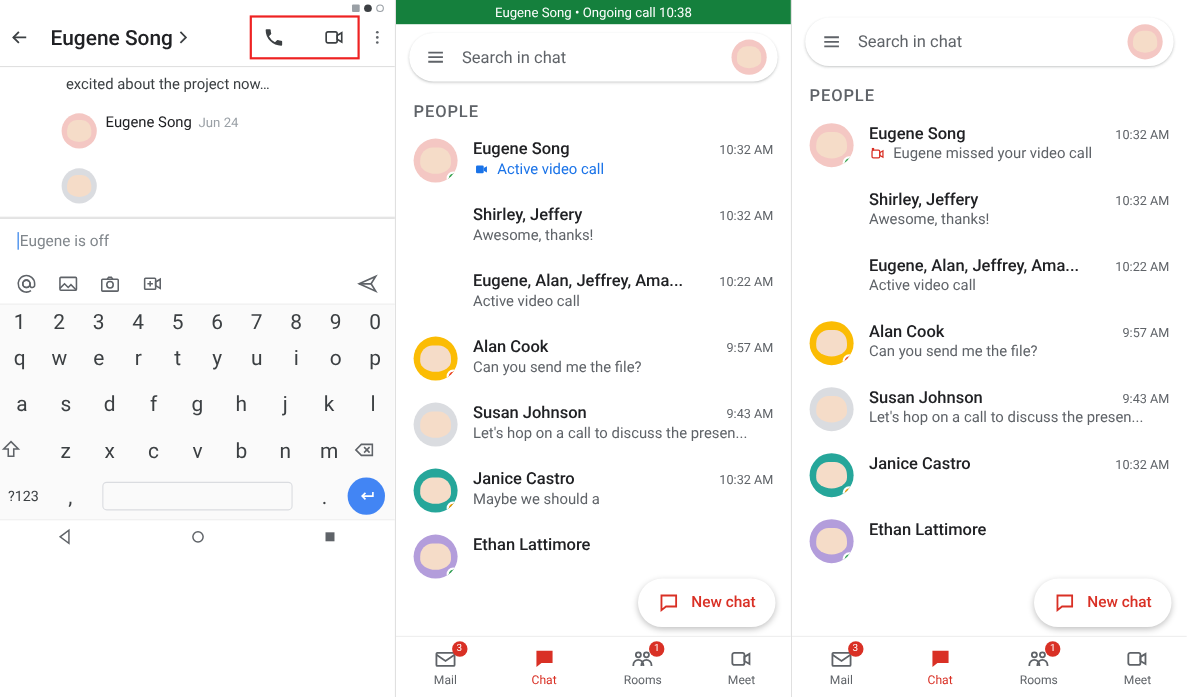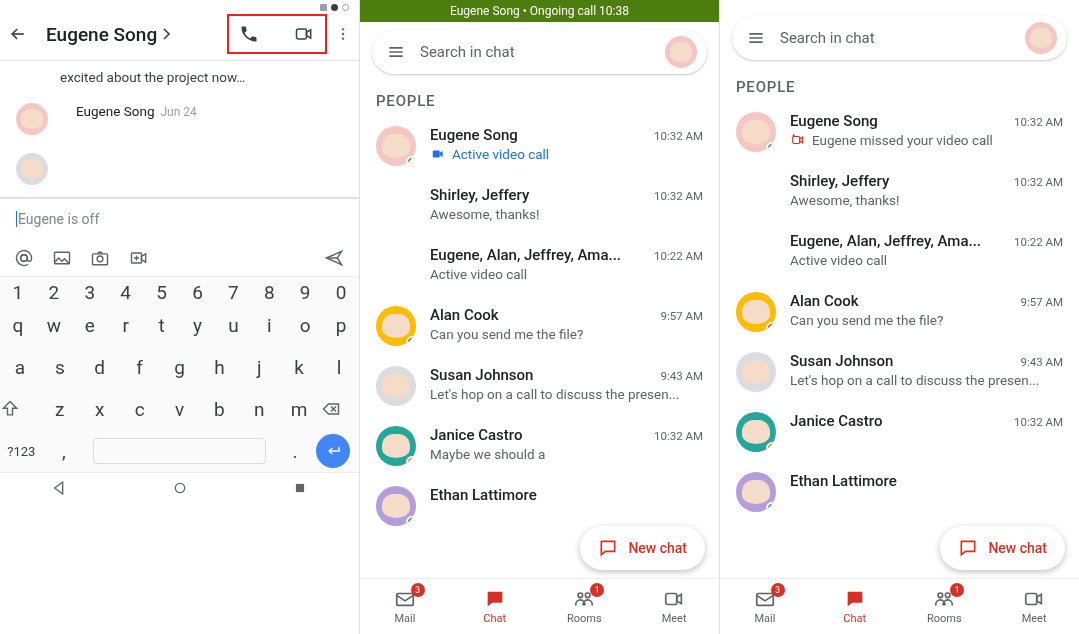--- a/index.html
+++ b/index.html
@@ -28,41 +28,41 @@
   
   .a-head{height:52px; display:flex; align-items:center; padding:0 8px; gap:14px;}
   .a-head .back{width:24px;text-align:center;}
   .a-head .title{font-size:19px; font-weight:500;}
   .a-head .caret-r{font-size:12px;color:#3c4043;}
   .a-actions{margin-left:auto;display:flex;align-items:center;}
   .red-box{border:2px solid #e22; padding:8px 10px; display:flex; gap:34px;}
   .a-head .dots{margin-left:8px;cursor:pointer;}
   .a-divider{height:1px;background:#e0e0e0;}
   .a-msg-cut{font-size:13.5px;color:#3c4043;padding:8px 16px 12px 60px;}
-  .a-msg{display:flex;gap:28px;padding:6px 16px 12px 16px;}
+  .a-msg{display:flex;gap:8px;padding:6px 16px 12px 16px;margin-left:40px;}
   .a-msg .avatar{width:32px;height:32px;}
   .a-msg .body{flex:1;font-size:13.5px;}
   .a-msg .who{font-size:13.5px;}
   .a-msg .when{font-size:12px;color:#9aa0a6;margin-left:6px;}
   .a-input-wrap{border-top:1px solid #e0e0e0;padding:10px 16px;}
   .a-history{font-size:14px;color:#80868b;}
   .a-history::before{content:"";display:inline-block;width:0;height:16px;border-left:1.5px solid #1a73e8;margin-right:1px;vertical-align:-3px;}
   .a-toolbar{display:flex;align-items:center;gap:18px;padding:10px 14px 8px 14px;color:#5f6368;}
   .a-toolbar .send{margin-left:auto;}
   .kb{background:#fafafa;border-top:1px solid #eee;padding:4px 0 0;}
   .kb-row{display:flex;justify-content:space-around;align-items:center;min-height:42px;}
   .kb-row.nums{min-height:20px;}
   .kb-num{font-size:10px;color:#9aa0a6;}
   .kb-key{font-size:19px;color:#3c4043;text-align:center;flex:1;cursor:pointer;}
   .kb .blue{width:34px;height:34px;border-radius:50%;background:#4285f4;color:#fff;display:flex;align-items:center;justify-content:center;}
   .kb .space{flex:4;height:26px;border:1px solid #dadce0;border-radius:4px;margin:0 8px;}
   .navbar{height:30px;display:flex;justify-content:space-around;align-items:center;color:#5f6368;border-top:1px solid #eee;}
 
   
-  .topbar{height:22px;background:#4d7c0f;color:#fff;font-size:12px;display:flex;align-items:center;justify-content:center;}
+  .topbar{height:22px;background:#15803d;color:#fff;font-size:12px;display:flex;align-items:center;justify-content:center;}
   .searchbar{margin:8px 12px;height:44px;border-radius:28px;background:#fff;box-shadow:0 1px 2px rgba(60,64,67,.2),0 1px 3px rgba(60,64,67,.1);display:flex;align-items:center;padding:0 10px 0 14px;gap:14px;}
   .pc .searchbar{margin-top:16px;}
   .searchbar .ph{font-size:15px;color:#5f6368;flex:1;}
   .section-label{font-size:15px;font-weight:500;letter-spacing:0.8px;color:#5f6368;padding:10px 16px 6px;}
   .chat-list{}
   .chat-row{display:flex;align-items:flex-start;gap:14px;padding:10px 16px;cursor:pointer;}
   .chat-row .txt{flex:1;min-width:0;}
   .chat-row .title-line{display:flex;align-items:baseline;}
   .chat-row .name{font-size:15px;font-weight:500;color:#202124;white-space:nowrap;overflow:hidden;text-overflow:ellipsis;flex:1;}
   .chat-row .time{font-size:11.5px;color:#5f6368;margin-left:8px;}

